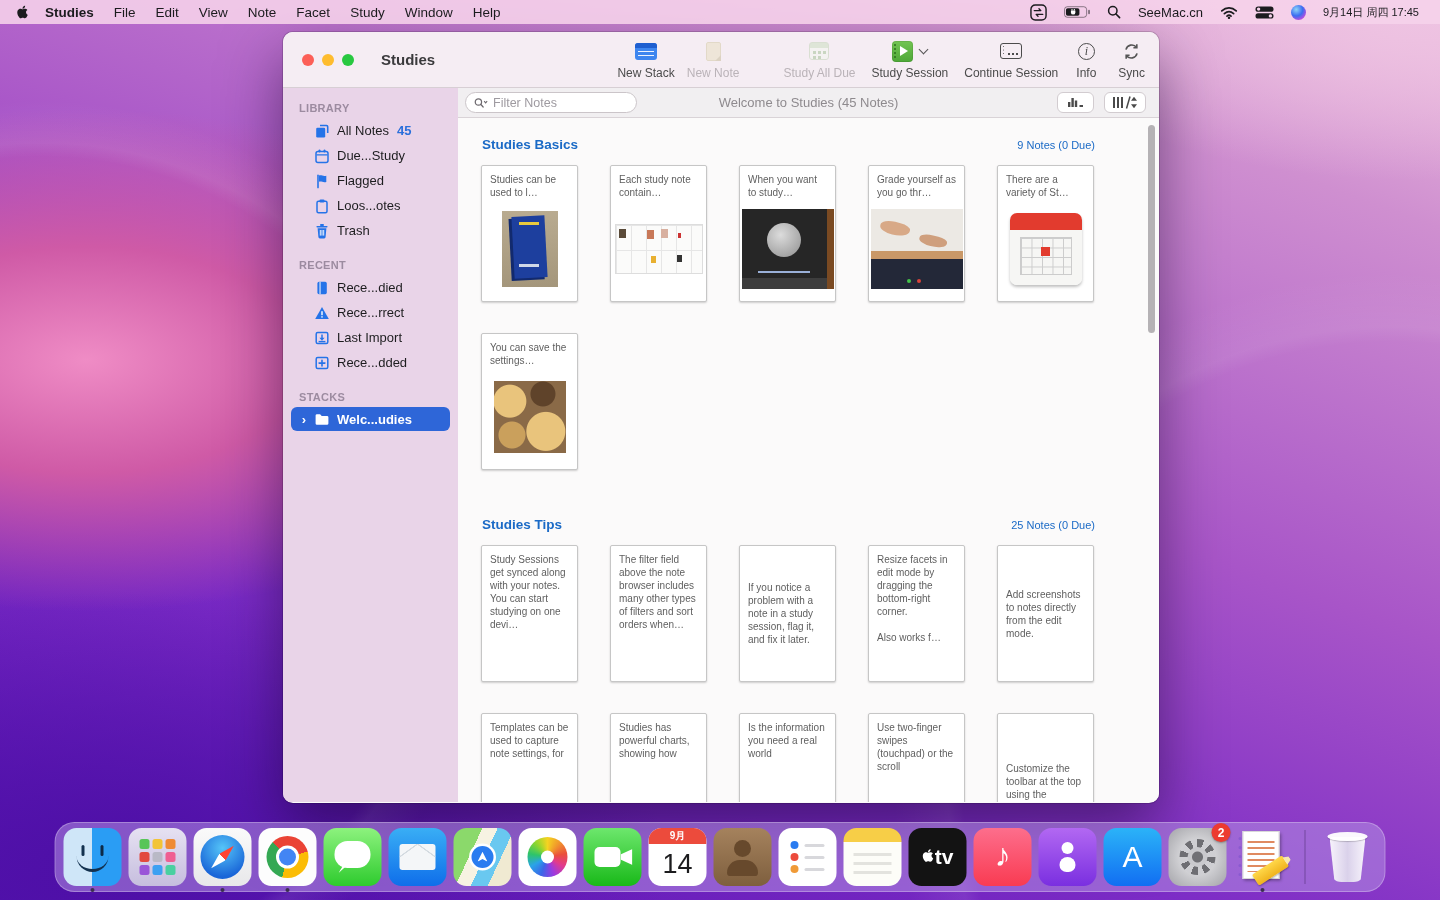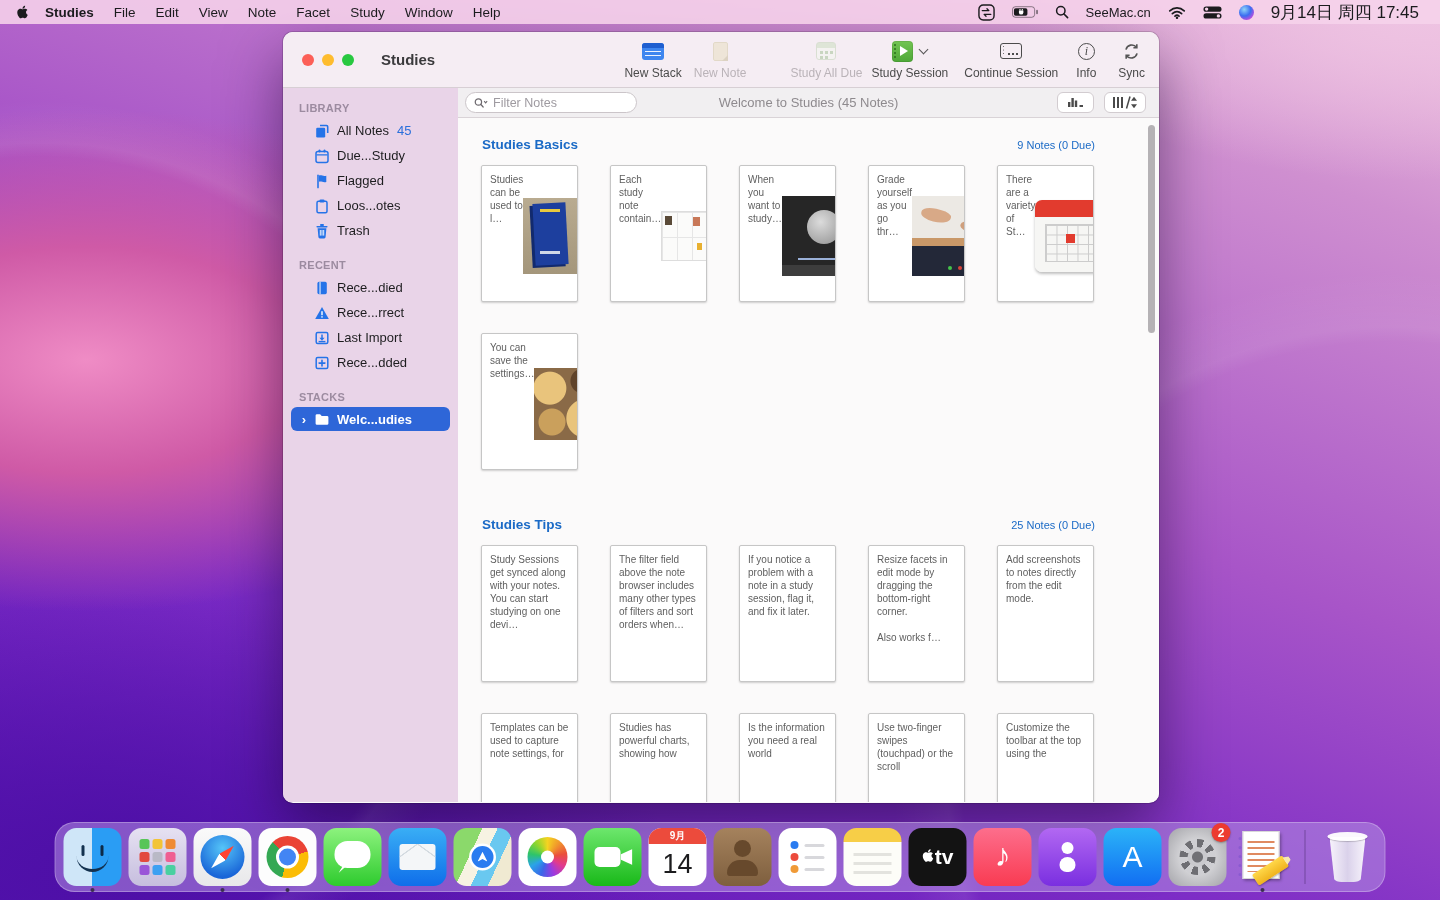--- a/index.html
+++ b/index.html
@@ -16,21 +16,21 @@
 
   
   .menubar{position:absolute;left:0;top:0;right:0;height:24px;background:rgba(246,211,235,.88);display:flex;align-items:center;padding:0 16px;font-size:13.5px;color:#1b1b1e;z-index:50}
   .menubar .apple{display:flex;align-items:center;margin-right:2px}
   .menu-items{display:flex;align-items:center}
   .mi{padding:0 10px;cursor:default}
   .mi.bold{font-weight:700;padding-left:14px}
   .mb-status{margin-left:auto;display:flex;align-items:center;gap:7px}
   .mb-status .st{display:flex;align-items:center;padding:0 5px}
   .st-text{font-size:13px}
-  .clock{font-size:17px;padding-left:4px;white-space:nowrap}
+  .clock{font-size:11px;padding-left:4px;white-space:nowrap}
   .siri-orb{width:15px;height:15px;border-radius:50%;background:radial-gradient(circle at 35% 30%,#8fd4f8,#3b6ef0 45%,#b44fe0 75%,#e85aa8)}
 
   
   .window{position:absolute;left:283px;top:32px;width:876px;height:771px;border-radius:10px;overflow:hidden;background:#fbfafa;box-shadow:0 25px 60px rgba(20,0,40,.5),0 0 0 1px rgba(0,0,0,.15);z-index:20}
   .toolbar{height:56px;background:#f5edf3;border-bottom:1px solid #d7cfd4;display:flex;align-items:center;padding:0 14px 0 19px}
   .lights{display:flex;gap:8px}
   .light{width:12px;height:12px;border-radius:50%}
   .light.red{background:#fc5f57}.light.yellow{background:#febc2e}.light.green{background:#28c840}
   .win-title{font-size:15px;font-weight:700;color:#3a3a3c;margin-left:27px}
   .tbtns{margin-left:auto;display:flex;align-items:flex-start}
@@ -55,21 +55,21 @@
   .tbi-cont::after{content:"";position:absolute;right:3px;bottom:3px;width:2px;height:2px;background:#4b4b4b;box-shadow:-4px 0 0 #4b4b4b,-8px 0 0 #4b4b4b}
   .tbi-info{width:17px;height:17px;border:1.5px solid #4b4b4b;border-radius:50%;display:flex;align-items:center;justify-content:center;font-family:"Liberation Serif","DejaVu Serif",serif;font-style:italic;font-size:12px;color:#4b4b4b}
 
   
   .win-body{display:flex;height:calc(100% - 57px)}
   .sidebar{width:175px;background:#e9d4e8;padding-top:10px;flex:none}
   .sb-sec{margin-bottom:12px}
   .sb-title{font-size:11px;font-weight:700;color:#9c8ba0;padding:4px 0 4px 16px;letter-spacing:.3px}
   .sb-item{display:flex;align-items:center;height:25px;padding-left:30px;font-size:13px;color:#1d1d1f;position:relative;cursor:default}
   .sb-icon{width:17px;height:17px;margin-right:7px;display:flex;align-items:center;justify-content:center;flex:none}
-  .sb-count{color:#2a6fdb;font-weight:400;margin-left:8px;font-size:13px}
+  .sb-count{color:#2a6fdb;font-weight:700;margin-left:8px;font-size:13px}
   .sb-item.sel{background:#2e66d8;border-radius:6px;margin:0 8px;padding-left:6px;color:#fff;font-weight:600;height:24px}
   .expander{width:14px;color:#fff;font-size:13px;font-weight:700;display:inline-block;text-align:center;margin-right:2px}
   .expander::before{content:"›"}
 
   .main{flex:1;display:flex;flex-direction:column;position:relative;background:#fbfafa;min-width:0}
   .filterbar{height:30px;background:#f1eff1;border-bottom:1px solid #d9d3d7;display:flex;align-items:center;position:relative;flex:none}
   .search-field{margin-left:7px;width:172px;height:21px;background:#fff;border:1px solid #cbc5c9;border-radius:11px;display:flex;align-items:center;padding:0 8px;gap:4px}
   .search-field input{border:none;outline:none;width:100%;font-size:12.5px;color:#333;background:transparent;font-family:inherit}
   .search-field input::placeholder{color:#9e9aa0}
   .fb-title{position:absolute;left:50%;transform:translateX(-50%);font-size:13px;color:#8e8a8e;white-space:nowrap}
@@ -77,21 +77,21 @@
   .fb-btn{width:37px;height:21px;background:#fff;border:1px solid #d2ccd0;border-radius:6px;display:flex;align-items:center;justify-content:center}
 
   .content{flex:1;overflow:hidden;position:relative;padding-bottom:12px}
   .scroll-thumb{position:absolute;right:4px;top:37px;width:7px;height:208px;border-radius:4px;background:#b5b2b5;z-index:5}
   .sec-head{display:flex;justify-content:space-between;align-items:baseline;padding:0 64px 0 24px}
   .nsec:first-child .sec-head{margin-top:19px}
   .nsec+.nsec .sec-head{margin-top:47px}
   .sec-title{font-size:13.5px;font-weight:600;color:#1a6ac6}
   .sec-count{font-size:11px;color:#1a6ac6}
   .cards{display:grid;grid-template-columns:repeat(5,97px);gap:31px 32px;grid-auto-rows:137px;padding-left:23px;margin-top:13px}
-  .card{background:#fff;border:1px solid #c6c6c6;border-radius:2px;box-shadow:0 1px 2px rgba(0,0,0,.18);padding:7px 8px;display:flex;flex-direction:row;overflow:hidden}
+  .card{background:#fff;border:1px solid #c6c6c6;border-radius:2px;box-shadow:0 1px 2px rgba(0,0,0,.18);padding:7px 8px;display:flex;flex-direction:column;overflow:hidden}
   .card.center{justify-content:center}
   .card-text{font-size:10px;line-height:13px;color:#5f5f5f;white-space:pre-line}
   .card-img{flex:1;display:flex;align-items:center;justify-content:center;margin-top:4px;min-height:0}
   .iv{position:relative;flex:none}
   .iv-book-photo{width:56px;height:76px;background:linear-gradient(#b9ab90,#a4967b)}
   .iv-book-photo::before{content:"";position:absolute;left:11px;top:5px;width:33px;height:62px;background:#1d3f9e;transform:rotate(-3deg);box-shadow:-3px 2px 0 #122a6e}
   .iv-book-photo::after{content:"";position:absolute;left:17px;top:11px;width:20px;height:3px;background:#e8c93e;box-shadow:0 42px 0 #cfd8e8}
   .iv-note-grid{width:88px;height:50px;background:#fbfbfa;border:1px solid #ddd;background-image:linear-gradient(90deg,#e6e6e6 1px,transparent 1px),linear-gradient(#e6e6e6 1px,transparent 1px);background-size:15px 25px}
   .iv-note-grid::before{content:"";position:absolute;left:3px;top:4px;width:7px;height:9px;background:#5a4a38;box-shadow:28px 1px 0 #c87858,42px 0 0 #d8b0a0,57px 2px 0 -2px #cc3333,31px 26px 0 -1px #e8b030,57px 25px 0 -1px #333}
   .iv-app-sidebar{width:40px;height:82px;background:#fff;border:1px solid #c8c8c8;box-shadow:0 1px 2px rgba(0,0,0,.2)}
@@ -260,21 +260,21 @@
               <div class="tbi tbi-stack"></div>
             </div>
             <span>New Stack</span>
           </div>
           <div class="tbtn disabled" style="margin-right:44px">
             <div class="tb-iconrow">
               <div class="tbi tbi-note"></div>
             </div>
             <span>New Note</span>
           </div>
-          <div class="tbtn disabled" style="margin-right:9px">
+          <div class="tbtn disabled" style="margin-right:16px">
             <div class="tb-iconrow">
               <div class="tbi tbi-due"></div>
             </div>
             <span>Study All Due</span>
           </div>
           <div class="tbtn" style="margin-right:16px">
             <div class="tb-iconrow">
               <div class="tbi tbi-play"></div>
               <span class="tb-chev"></span>
             </div>

